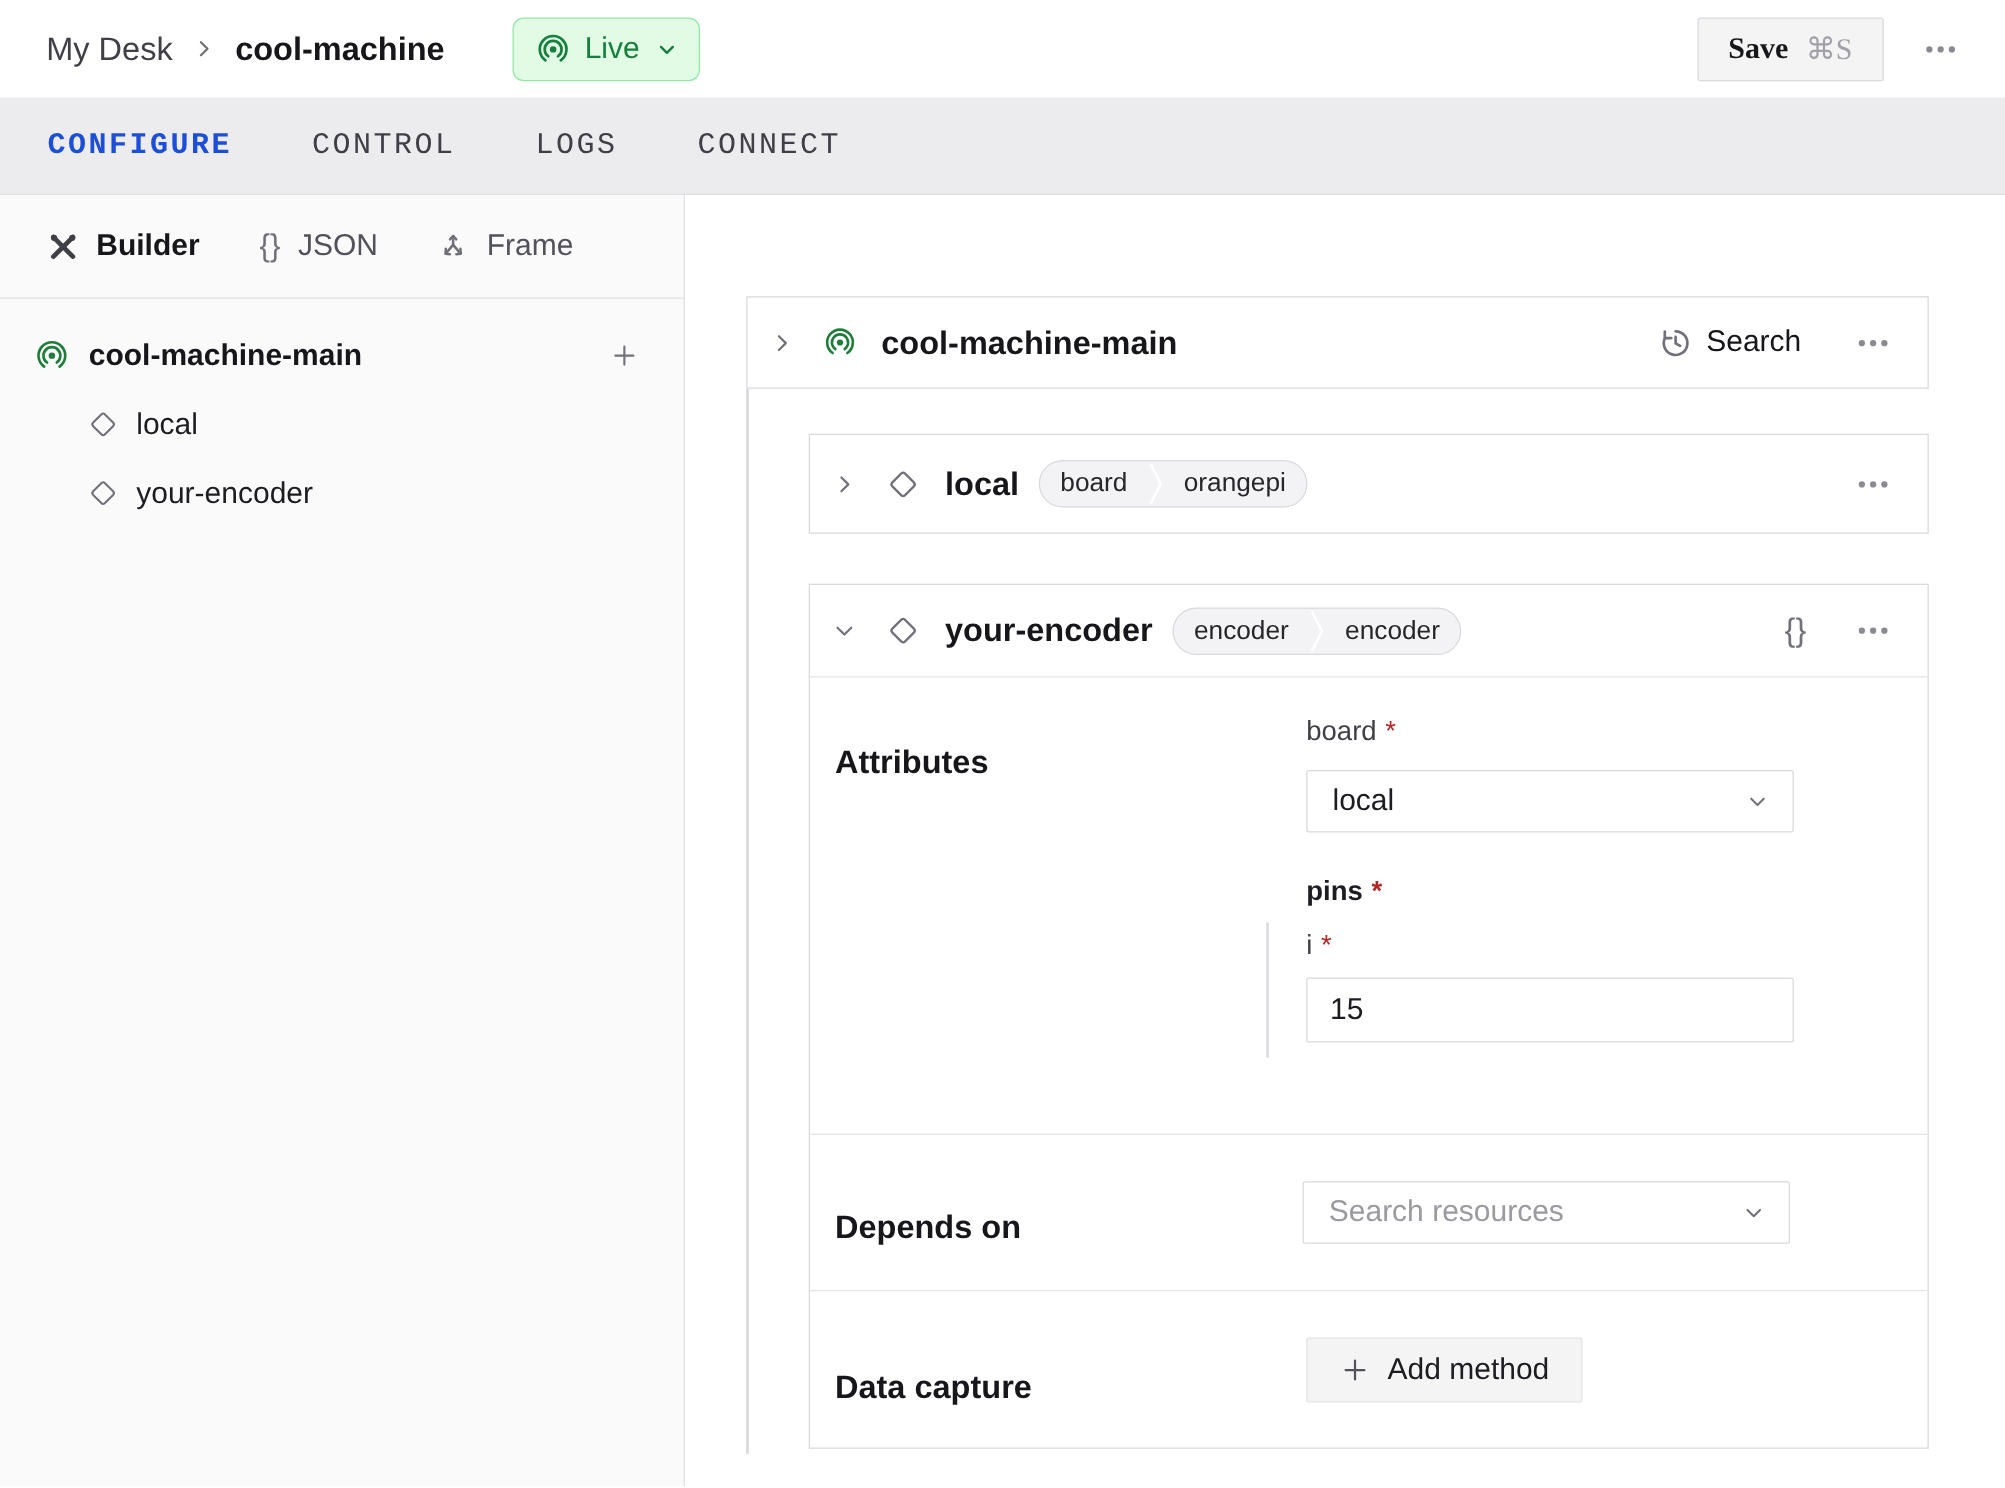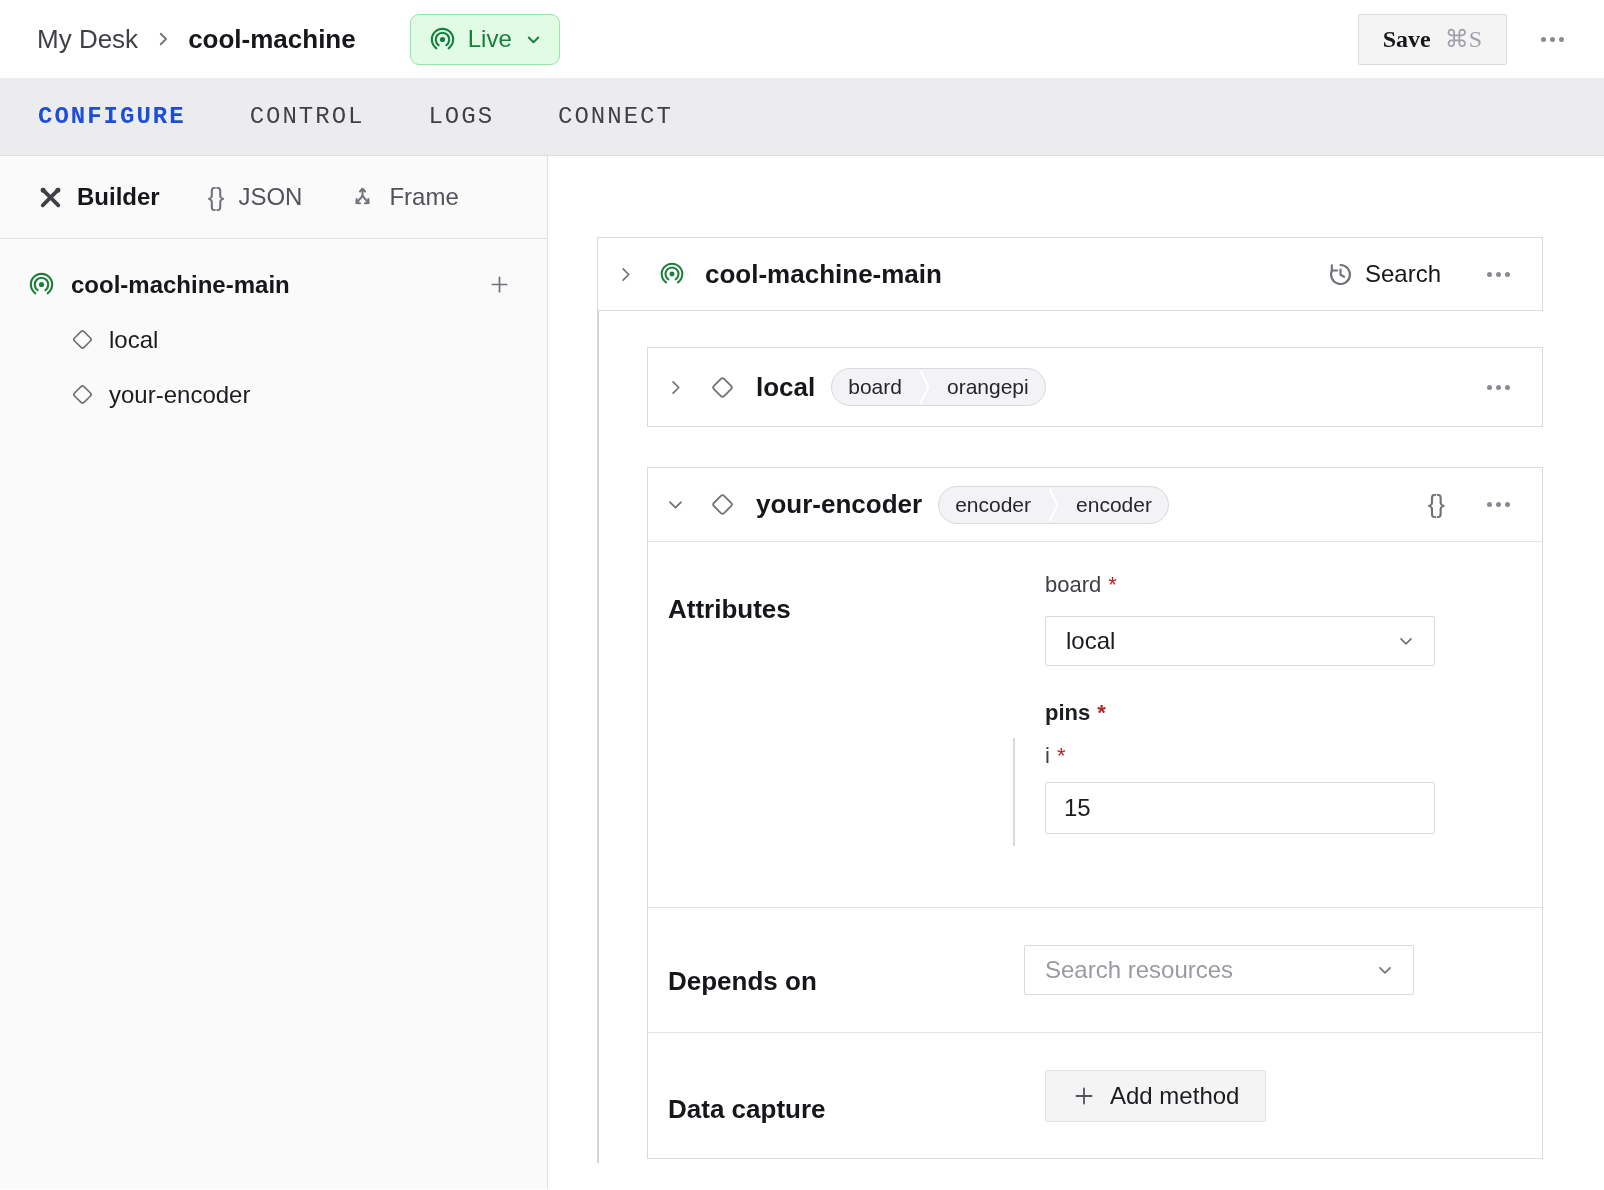--- a/index.html
+++ b/index.html
@@ -172,21 +172,21 @@
     border-radius: 2px;
     background: #FFFFFF;
     display: flex;
     align-items: center;
     justify-content: space-between;
     padding: 0 18px 0 20px;
     font-size: 24px;
     cursor: pointer;
   }
   .sel-board { left: 397px; top: 74px; }
-  .sel-depends { left: 376px; top: 37px; }
+  .sel-depends { left: 394px; top: 37px; }
   .select-value { color: #1C1C21; }
   .select-placeholder { color: #9A9AA1; }
 
   .text-input {
     position: absolute;
     left: 397px; top: 240px;
     width: 390px; height: 52px;
     border: 1px solid #D9D9DE;
     border-radius: 2px;
     padding: 0 18px;

